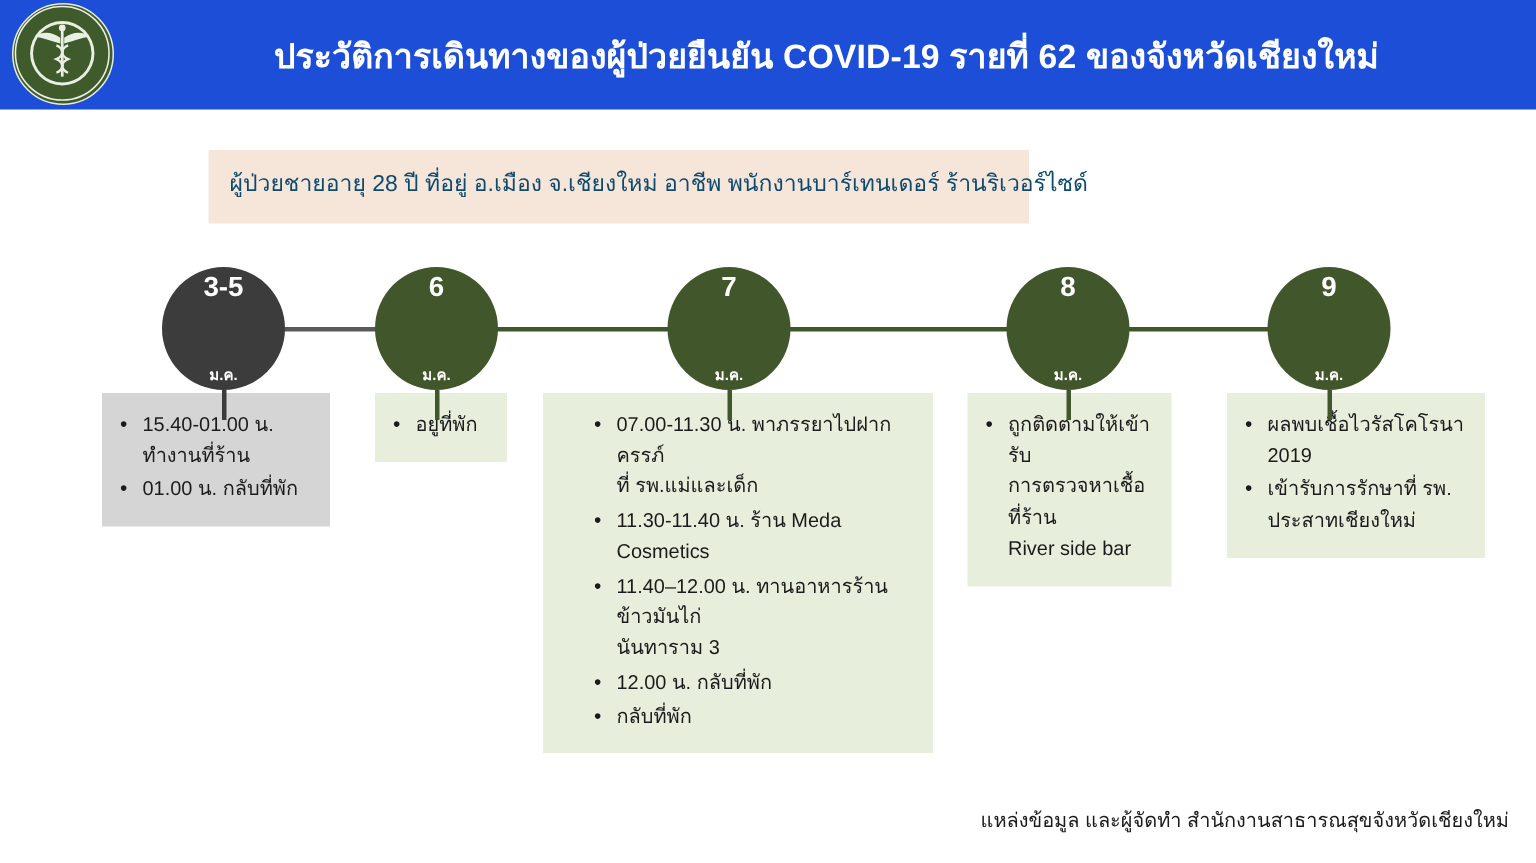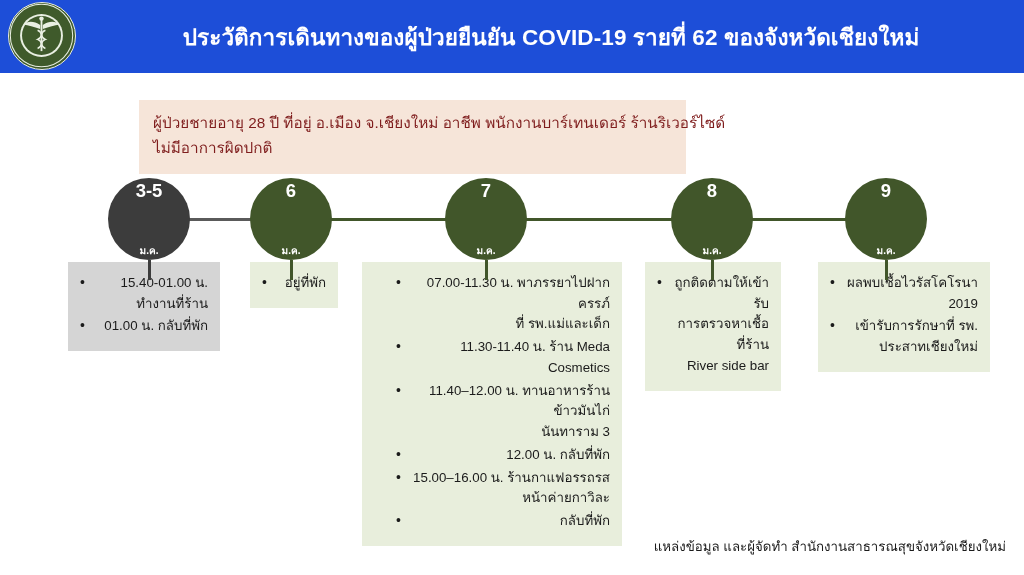--- a/index.html
+++ b/index.html
@@ -44,21 +44,21 @@
     white-space: nowrap;
   }
 
   
   .intro-box {
     position: absolute;
     left: 139px; top: 100px;
     width: 547px;
     padding: 11px 14px 13px 14px;
     background: #f6e5d9;
-    color: #7f1d1d;
+    color: #0c4a6e;
     font-size: 15.3px;
     line-height: 1.62;
   }
   .intro-line { white-space: nowrap; }
 
   
   .timeline {
     position: absolute;
     left: 0; top: 176px;
     width: 1024px; height: 90px;
@@ -100,21 +100,20 @@
     z-index: 1;
   }
 
   
   .card {
     position: absolute;
     padding: 11px 12px 12px 10px;
     font-size: 13.3px;
     line-height: 1.56;
     color: #1b1b1b;
-    text-align: right;
   }
   .card ul { list-style: none; }
   .card li {
     position: relative;
     padding-left: 17px;
     margin-bottom: 2px;
   }
   .card li::before {
     content: "\2022";
     position: absolute;
@@ -152,21 +151,20 @@
       <path d="M44 42 C54 46 46 52 56 56 C46 60 54 66 44 70" stroke="#e9efe2" stroke-width="2.4" fill="none"></path>
       <path d="M56 42 C46 46 54 52 44 56 C54 60 46 66 56 70" stroke="#e9efe2" stroke-width="2.4" fill="none"></path>
       <circle cx="50" cy="24" r="3.4" fill="#e9efe2"></circle>
     </svg>
   </div>
   <div class="header-title">ประวัติการเดินทางของผู้ป่วยยืนยัน COVID-19 รายที่ 62 ของจังหวัดเชียงใหม่</div>
 </div>
 
 <div class="intro-box">
   <div class="intro-line">ผู้ป่วยชายอายุ 28 ปี ที่อยู่ อ.เมือง จ.เชียงใหม่ อาชีพ พนักงานบาร์เทนเดอร์ ร้านริเวอร์ไซด์</div>
-  <div class="intro-line">ไม่มีอาการผิดปกติ</div>
 </div>
 
 <div class="timeline" id="timeline">
     <div class="axis-seg" style="left: 188px; width: 64px; background: rgb(90, 90, 90);"></div>
     <div class="axis-seg" style="left: 330px; width: 117px; background: rgb(65, 86, 42);"></div>
     <div class="axis-seg" style="left: 525px; width: 148px; background: rgb(65, 86, 42);"></div>
     <div class="axis-seg" style="left: 751px; width: 96px; background: rgb(65, 86, 42);"></div>
     <div class="stem" style="left: 147.5px; background: rgb(60, 60, 60);"></div>
     <div class="node" style="left: 108px; background: rgb(60, 60, 60);">
       <div class="node-day">3-5</div>
@@ -222,24 +220,20 @@
           <div>11.30-11.40 น. ร้าน Meda Cosmetics</div>
         </li>
         <li>
           <div>11.40–12.00 น. ทานอาหารร้านข้าวมันไก่</div>
           <div style="margin-left: 0px;">นันทาราม 3</div>
         </li>
         <li>
           <div>12.00 น. กลับที่พัก</div>
         </li>
         <li>
-          <div>15.00–16.00 น. ร้านกาแฟอรรถรส</div>
-          <div style="margin-left: 0px;">หน้าค่ายกาวิละ</div>
-        </li>
-        <li>
           <div>กลับที่พัก</div>
         </li>
       </ul>
     </div>
     <div class="card" style="left: 645px; width: 136px; top: 262px; background: rgb(232, 238, 220);">
       <ul>
         <li>
           <div>ถูกติดตามให้เข้ารับ</div>
           <div style="margin-left: 0px;">การตรวจหาเชื้อที่ร้าน</div>
           <div style="margin-left: 0px;">River side bar</div>

